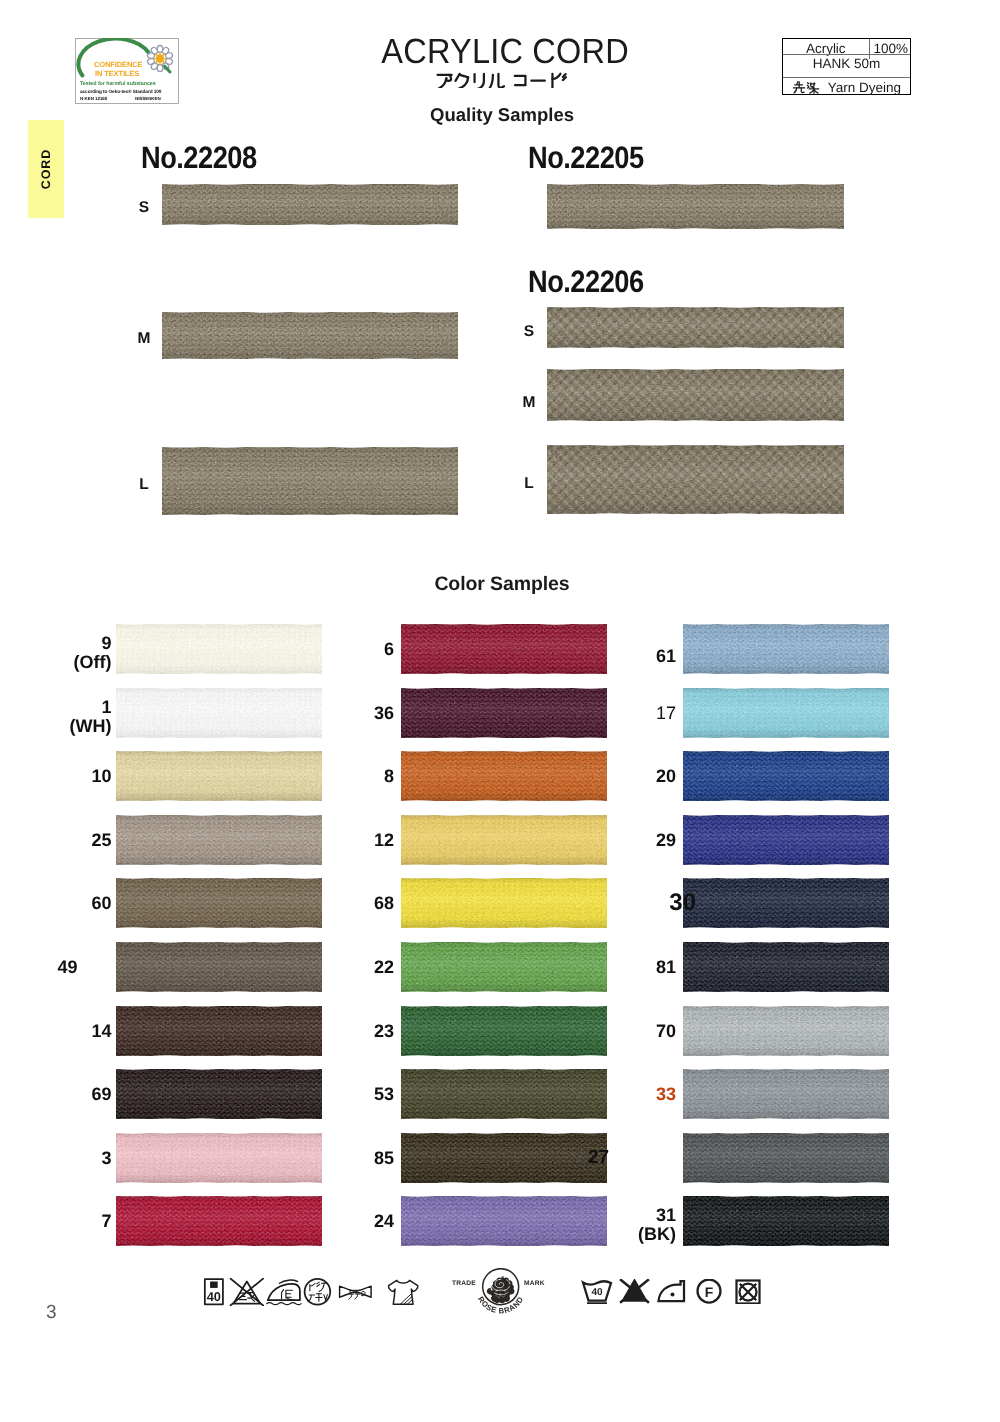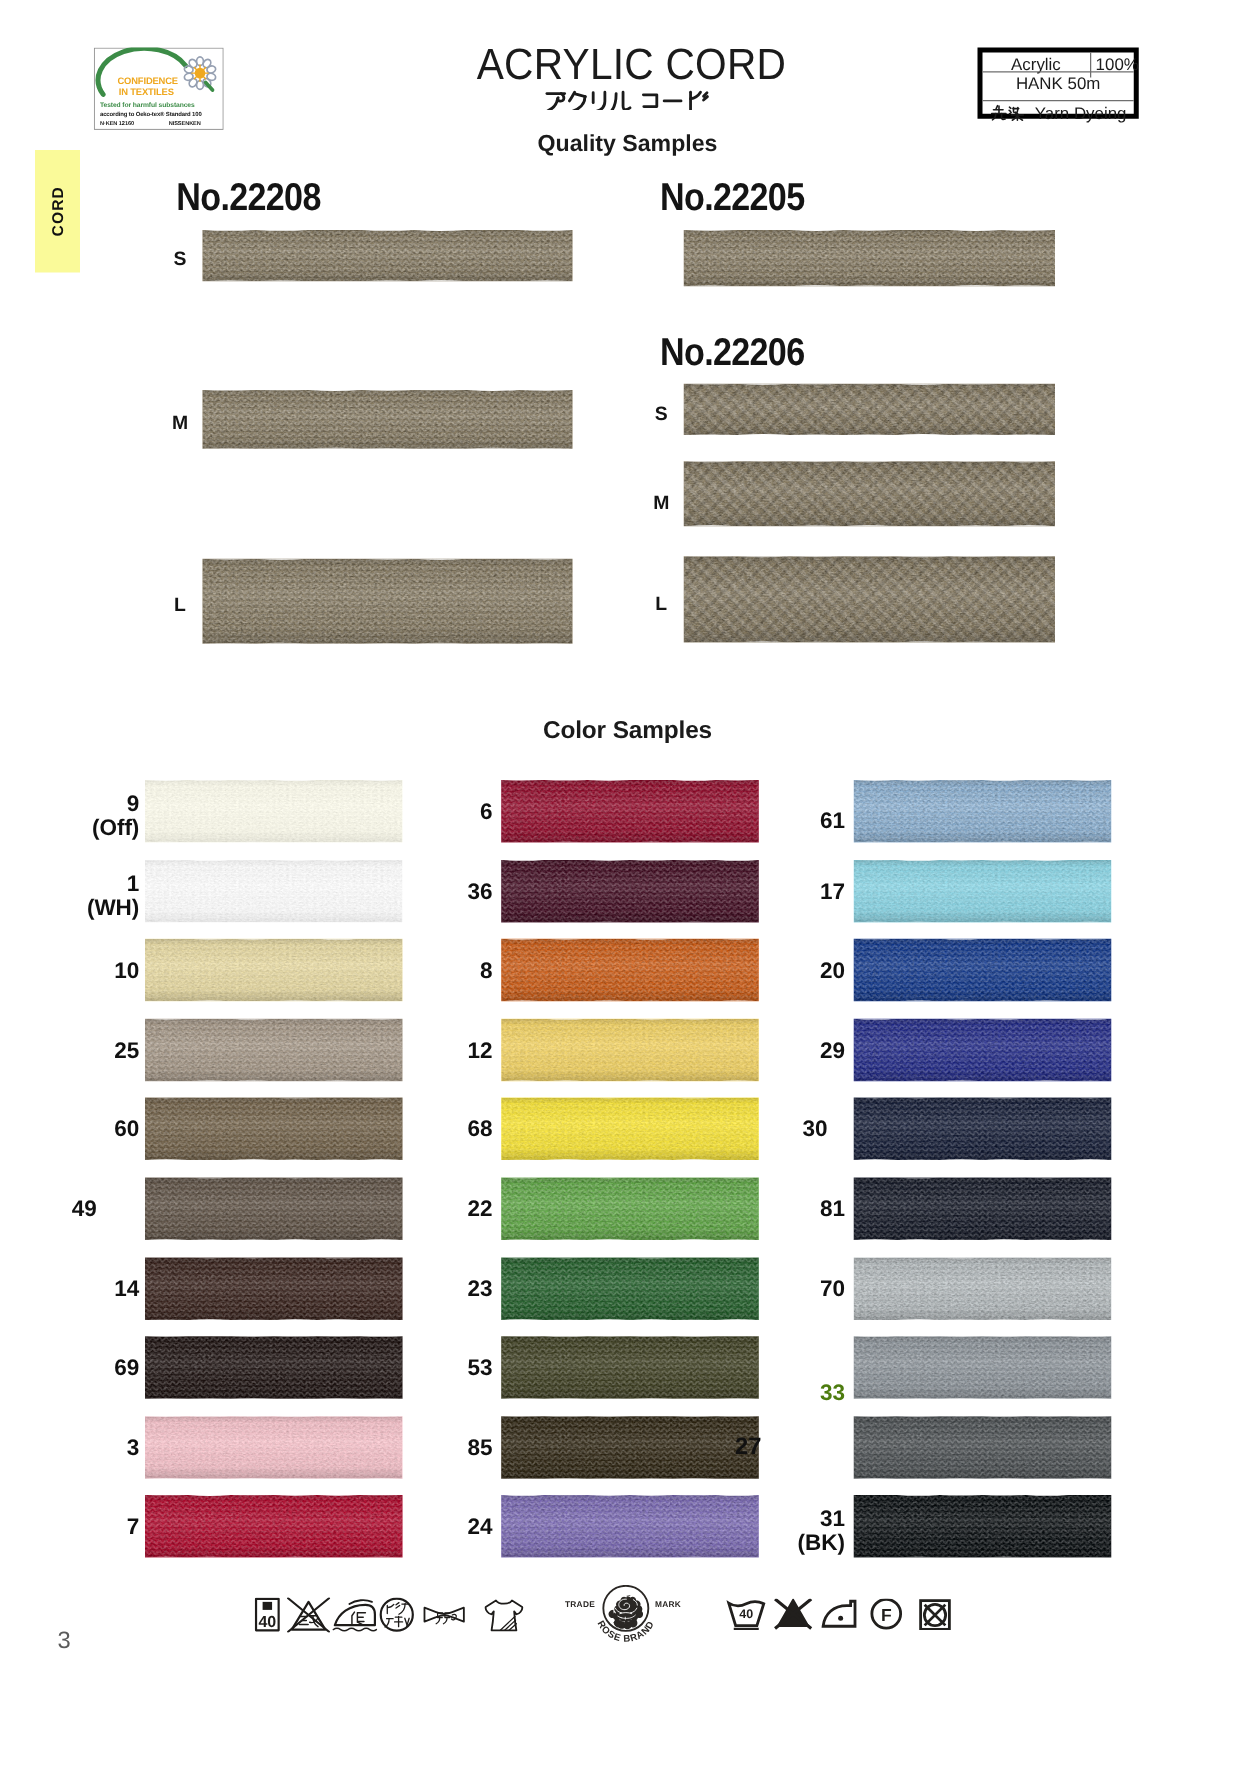--- a/index.html
+++ b/index.html
@@ -20,21 +20,21 @@
   
   #title-en{left:5px;top:32px;width:1000px;text-align:center;
       font-size:35px;letter-spacing:0.2px;color:#1b1b1b;font-weight:400;}
   #title-en span{display:inline-block;transform:scaleX(0.93);transform-origin:center;}
   #title-jp{left:4px;top:70px;width:1000px;text-align:center;}
   #subtitle{left:2px;top:104px;width:1000px;text-align:center;
       font-size:18.5px;font-weight:bold;color:#1b1b1b;}
 
   
   #spec-table{left:782px;top:38px;width:129px;height:57px;
-      border:4px solid #000000;box-sizing:border-box;}
+      border:1px solid #000000;box-sizing:border-box;}
   #spec-table .r{position:absolute;left:0;width:100%;box-sizing:border-box;
       display:flex;align-items:center;justify-content:center;
       font-size:13.5px;color:#1b1b1b;}
   #spec-table .r1{top:0;height:19.5px;}
   #spec-table .r2{top:15px;height:18.5px;border-top:1px solid #6f6f6f;}
   #spec-table .r3{top:38px;height:19px;border-top:1px solid #6f6f6f;}
   #spec-table .c-mat{position:absolute;left:0;top:0;width:85.5px;height:100%;
       display:flex;align-items:center;justify-content:center;}
   #spec-table .c-pct{position:absolute;left:85.5px;top:0;width:43.5px;height:100%;
       border-left:1px solid #6f6f6f;box-sizing:border-box;
@@ -811,21 +811,21 @@
         <g opacity="0.62">
           <rect width="206" height="50" fill="url(#knit)"></rect>
           <rect width="206" height="50" filter="url(#grainDark)" opacity="0.26"></rect>
           <rect width="206" height="50" filter="url(#grainLight)" opacity="0.24"></rect>
         </g>
         <rect width="206" height="50" fill="url(#shadeV)" opacity="1"></rect>
         <path d="M0 0 Q17.166666666666668 0.2085986361398783 34.333333333333336 0 Q51.5 1.3774693724660625 68.66666666666667 0 Q85.83333333333333 0.6820443174447133 103 0 Q120.16666666666667 0.9364737485292339 137.33333333333334 0 Q154.5 1.2875487025268277 171.66666666666666 0 Q188.83333333333334 0.10397162381810583 206 0 L206 -3 L0 -3 Z" fill="#ffffff"></path>
         <path d="M0 50 Q17.166666666666668 48.91108817347847 34.333333333333336 50 Q51.5 48.81529143415476 68.66666666666667 50 Q85.83333333333333 49.67709601170165 103 50 Q120.16666666666667 48.606508453123816 137.33333333333334 50 Q154.5 49.42190143106324 171.66666666666666 50 Q188.83333333333334 48.98029492503577 206 50 L206 53 L0 53 Z" fill="#ffffff"></path>
       </svg>
     </div>
-    <div style="position:absolute;left:588px;width:88px;text-align:right;font-size:18px;font-weight:bold;color:#111;line-height:18.5px;top:703.8px;">
+    <div style="position:absolute;left:588px;width:88px;text-align:right;font-size:18px;font-weight:normal;color:#111;line-height:18.5px;top:703.8px;">
       <div>17</div>
     </div>
     <div style="position:absolute;left:683px;top:751px;width:206px;height:50px;background:#0C358F;overflow:hidden;">
       <svg width="206" height="50" style="display:block">
         <g opacity="1.00">
           <rect width="206" height="50" fill="url(#knit)"></rect>
           <rect width="206" height="50" filter="url(#grainDark)" opacity="0.26"></rect>
           <rect width="206" height="50" filter="url(#grainLight)" opacity="0.24"></rect>
         </g>
         <rect width="206" height="50" fill="url(#shadeV)" opacity="1"></rect>
@@ -856,21 +856,21 @@
         <g opacity="1.00">
           <rect width="206" height="50" fill="url(#knit)"></rect>
           <rect width="206" height="50" filter="url(#grainDark)" opacity="0.26"></rect>
           <rect width="206" height="50" filter="url(#grainLight)" opacity="0.24"></rect>
         </g>
         <rect width="206" height="50" fill="url(#shadeV)" opacity="1"></rect>
         <path d="M0 0 Q17.166666666666668 1.0889118265215298 34.333333333333336 0 Q51.5 1.1847085658452414 68.66666666666667 0 Q85.83333333333333 0.3229039882983491 103 0 Q120.16666666666667 1.3934915468761822 137.33333333333334 0 Q154.5 0.5780985689367607 171.66666666666666 0 Q188.83333333333334 1.0197050749642307 206 0 L206 -3 L0 -3 Z" fill="#ffffff"></path>
         <path d="M0 50 Q17.166666666666668 48.60268516082885 34.333333333333336 50 Q51.5 49.63027607006174 68.66666666666667 50 Q85.83333333333333 48.84174093916647 103 50 Q120.16666666666667 48.88136992987654 137.33333333333334 50 Q154.5 49.56502380086788 171.66666666666666 50 Q188.83333333333334 48.60012339584983 206 50 L206 53 L0 53 Z" fill="#ffffff"></path>
       </svg>
     </div>
-    <div style="position:absolute;left:574px;width:88px;text-align:right;font-size:18px;font-weight:bold;color:#111;line-height:18.5px;top:893.8px;">
+    <div style="position:absolute;left:608px;width:88px;text-align:right;font-size:24px;font-weight:bold;color:#111;line-height:18.5px;top:893.8px;">
       <div>30</div>
     </div>
     <div style="position:absolute;left:683px;top:942px;width:206px;height:50px;background:#0E1322;overflow:hidden;">
       <svg width="206" height="50" style="display:block">
         <g opacity="1.00">
           <rect width="206" height="50" fill="url(#knit)"></rect>
           <rect width="206" height="50" filter="url(#grainDark)" opacity="0.26"></rect>
           <rect width="206" height="50" filter="url(#grainLight)" opacity="0.24"></rect>
         </g>
         <rect width="206" height="50" fill="url(#shadeV)" opacity="1"></rect>
@@ -901,21 +901,21 @@
         <g opacity="1.00">
           <rect width="206" height="50" fill="url(#knit)"></rect>
           <rect width="206" height="50" filter="url(#grainDark)" opacity="0.26"></rect>
           <rect width="206" height="50" filter="url(#grainLight)" opacity="0.24"></rect>
         </g>
         <rect width="206" height="50" fill="url(#shadeV)" opacity="1"></rect>
         <path d="M0 0 Q17.166666666666668 1.3973148391711547 34.333333333333336 0 Q51.5 0.369723929938262 68.66666666666667 0 Q85.83333333333333 1.15825906083353 103 0 Q120.16666666666667 1.1186300701234622 137.33333333333334 0 Q154.5 0.4349761991321211 171.66666666666666 0 Q188.83333333333334 1.399876604150174 206 0 L206 -3 L0 -3 Z" fill="#ffffff"></path>
         <path d="M0 50 Q17.166666666666668 49.02816946444686 34.333333333333336 50 Q51.5 49.36055563899813 68.66666666666667 50 Q85.83333333333333 48.61471808344365 103 50 Q120.16666666666667 49.74374997942718 137.33333333333334 50 Q154.5 48.78040399976315 171.66666666666666 50 Q188.83333333333334 48.95518465409712 206 50 L206 53 L0 53 Z" fill="#ffffff"></path>
       </svg>
     </div>
-    <div style="position:absolute;left:588px;width:88px;text-align:right;font-size:18px;font-weight:bold;color:#4d7c0f;line-height:18.5px;top:1084.8px;margin-top:20px;">
+    <div style="position:absolute;left:588px;width:88px;text-align:right;font-size:18px;font-weight:bold;color:#c2410c;line-height:18.5px;top:1084.8px;">
       <div>33</div>
     </div>
     <div style="position:absolute;left:683px;top:1133px;width:206px;height:50px;background:#494E51;overflow:hidden;">
       <svg width="206" height="50" style="display:block">
         <g opacity="1.00">
           <rect width="206" height="50" fill="url(#knit)"></rect>
           <rect width="206" height="50" filter="url(#grainDark)" opacity="0.26"></rect>
           <rect width="206" height="50" filter="url(#grainLight)" opacity="0.24"></rect>
         </g>
         <rect width="206" height="50" fill="url(#shadeV)" opacity="1"></rect>

